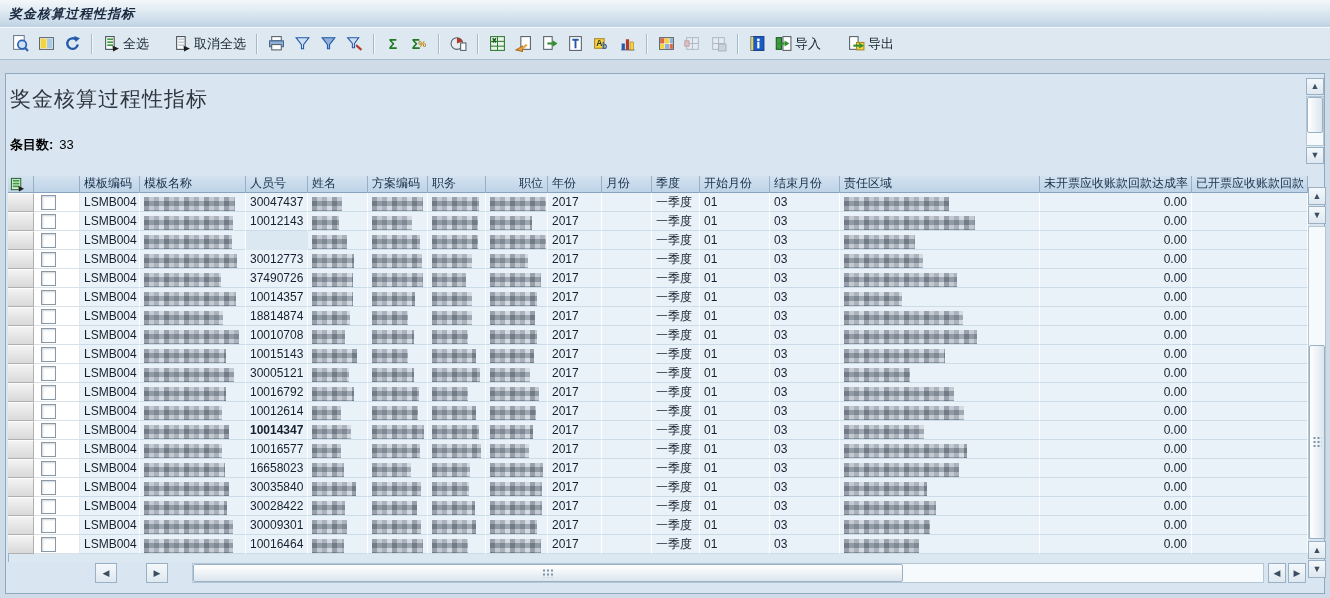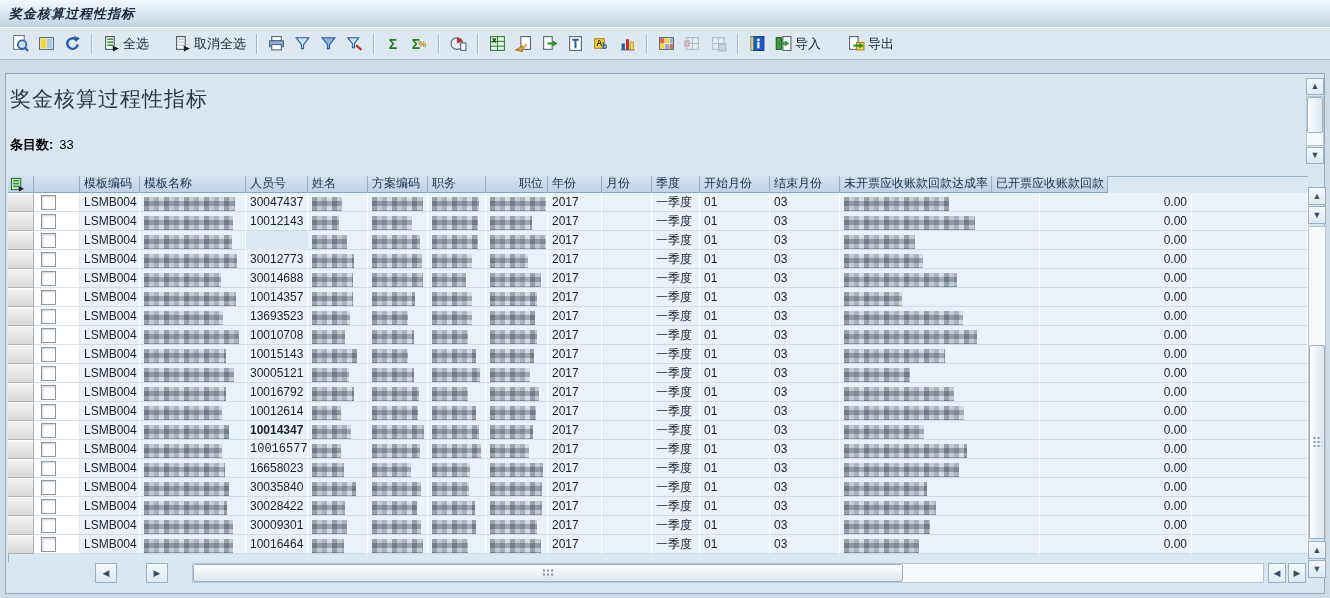--- a/index.html
+++ b/index.html
@@ -334,20 +334,21 @@
         <div class="gc hd" style="width: 62px;">人员号</div>
         <div class="gc hd" style="width: 60px;">姓名</div>
         <div class="gc hd" style="width: 60px;">方案编码</div>
         <div class="gc hd" style="width: 58px;">职务</div>
         <div class="gc hd ar" style="width: 62px;">职位</div>
         <div class="gc hd" style="width: 54px;">年份</div>
         <div class="gc hd" style="width: 50px;">月份</div>
         <div class="gc hd" style="width: 48px;">季度</div>
         <div class="gc hd" style="width: 70px;">开始月份</div>
         <div class="gc hd" style="width: 70px;">结束月份</div>
+        <div class="gc hd" style="width: 200px;">责任区域</div>
         <div class="gc hd ar" style="width: 152px;">未开票应收账款回款达成率</div>
         <div class="gc hd" style="width: 116px;">已开票应收账款回款</div>
       </div>
       <div class="grow">
         <div class="gc sel" style="width: 26px;"></div>
         <div class="gc chk" style="width: 46px;">
           <span class="cb"></span>
         </div>
         <div class="gc data" style="width: 60px;">LSMB004</div>
         <div class="gc data" style="width: 106px;"><span class="mosaic" style="width: 91px;"></span></div>
@@ -428,21 +429,21 @@
         <div class="gc data ar" style="width: 152px;">0.00</div>
         <div class="gc data" style="width: 116px;"></div>
       </div>
       <div class="grow">
         <div class="gc sel" style="width: 26px;"></div>
         <div class="gc chk" style="width: 46px;">
           <span class="cb"></span>
         </div>
         <div class="gc data" style="width: 60px;">LSMB004</div>
         <div class="gc data" style="width: 106px;"><span class="mosaic" style="width: 77px;"></span></div>
-        <div class="gc data ar" style="width: 62px;">30014688</div>
+        <div class="gc data ar" style="width: 62px;">37490726</div>
         <div class="gc data" style="width: 60px;"><span class="mosaic" style="width: 41px;"></span></div>
         <div class="gc data" style="width: 60px;"><span class="mosaic" style="width: 51px;"></span></div>
         <div class="gc data" style="width: 58px;"><span class="mosaic" style="width: 34px;"></span></div>
         <div class="gc data" style="width: 62px;"><span class="mosaic" style="width: 51px;"></span></div>
         <div class="gc data" style="width: 54px;">2017</div>
         <div class="gc data" style="width: 50px;"></div>
         <div class="gc data" style="width: 48px;">一季度</div>
         <div class="gc data" style="width: 70px;">01</div>
         <div class="gc data" style="width: 70px;">03</div>
         <div class="gc data" style="width: 200px;"><span class="mosaic" style="width: 113px;"></span></div>
@@ -470,21 +471,21 @@
         <div class="gc data ar" style="width: 152px;">0.00</div>
         <div class="gc data" style="width: 116px;"></div>
       </div>
       <div class="grow">
         <div class="gc sel" style="width: 26px;"></div>
         <div class="gc chk" style="width: 46px;">
           <span class="cb"></span>
         </div>
         <div class="gc data" style="width: 60px;">LSMB004</div>
         <div class="gc data" style="width: 106px;"><span class="mosaic" style="width: 79px;"></span></div>
-        <div class="gc data ar" style="width: 62px;">13693523</div>
+        <div class="gc data ar" style="width: 62px;">18814874</div>
         <div class="gc data" style="width: 60px;"><span class="mosaic" style="width: 38px;"></span></div>
         <div class="gc data" style="width: 60px;"><span class="mosaic" style="width: 36px;"></span></div>
         <div class="gc data" style="width: 58px;"><span class="mosaic" style="width: 40px;"></span></div>
         <div class="gc data" style="width: 62px;"><span class="mosaic" style="width: 45px;"></span></div>
         <div class="gc data" style="width: 54px;">2017</div>
         <div class="gc data" style="width: 50px;"></div>
         <div class="gc data" style="width: 48px;">一季度</div>
         <div class="gc data" style="width: 70px;">01</div>
         <div class="gc data" style="width: 70px;">03</div>
         <div class="gc data" style="width: 200px;"><span class="mosaic" style="width: 119px;"></span></div>
@@ -617,21 +618,21 @@
         <div class="gc data ar" style="width: 152px;">0.00</div>
         <div class="gc data" style="width: 116px;"></div>
       </div>
       <div class="grow">
         <div class="gc sel" style="width: 26px;"></div>
         <div class="gc chk" style="width: 46px;">
           <span class="cb"></span>
         </div>
         <div class="gc data" style="width: 60px;">LSMB004</div>
         <div class="gc data" style="width: 106px;"><span class="mosaic" style="width: 78px;"></span></div>
-        <div class="gc data ar" style="width: 62px; font-family: Liberation Mono, monospace;">10016577</div>
+        <div class="gc data ar" style="width: 62px;">10016577</div>
         <div class="gc data" style="width: 60px;"><span class="mosaic" style="width: 29px;"></span></div>
         <div class="gc data" style="width: 60px;"><span class="mosaic" style="width: 48px;"></span></div>
         <div class="gc data" style="width: 58px;"><span class="mosaic" style="width: 49px;"></span></div>
         <div class="gc data" style="width: 62px;"><span class="mosaic" style="width: 39px;"></span></div>
         <div class="gc data" style="width: 54px;">2017</div>
         <div class="gc data" style="width: 50px;"></div>
         <div class="gc data" style="width: 48px;">一季度</div>
         <div class="gc data" style="width: 70px;">01</div>
         <div class="gc data" style="width: 70px;">03</div>
         <div class="gc data" style="width: 200px;"><span class="mosaic" style="width: 123px;"></span></div>

